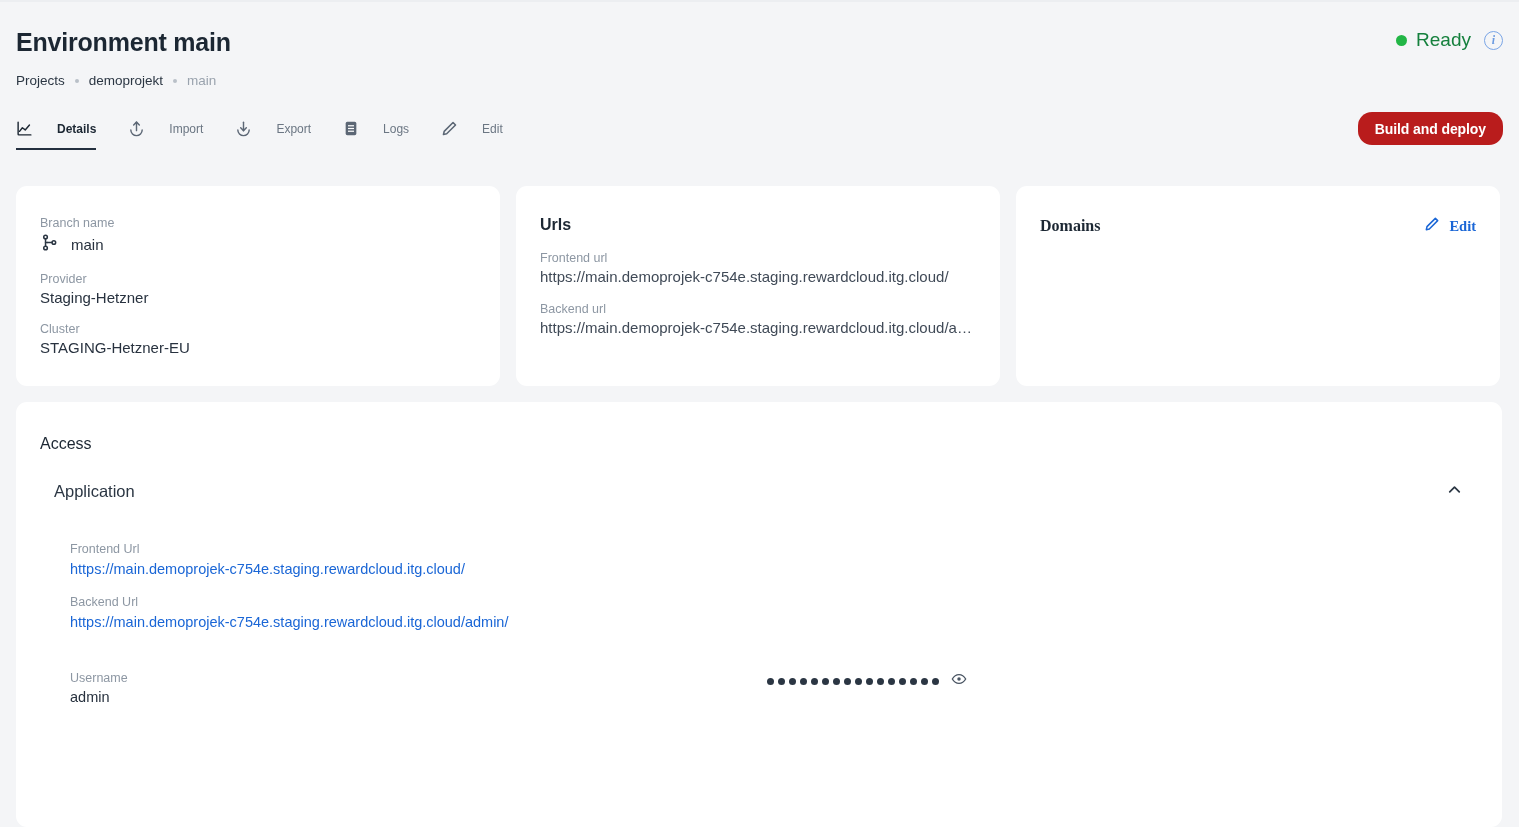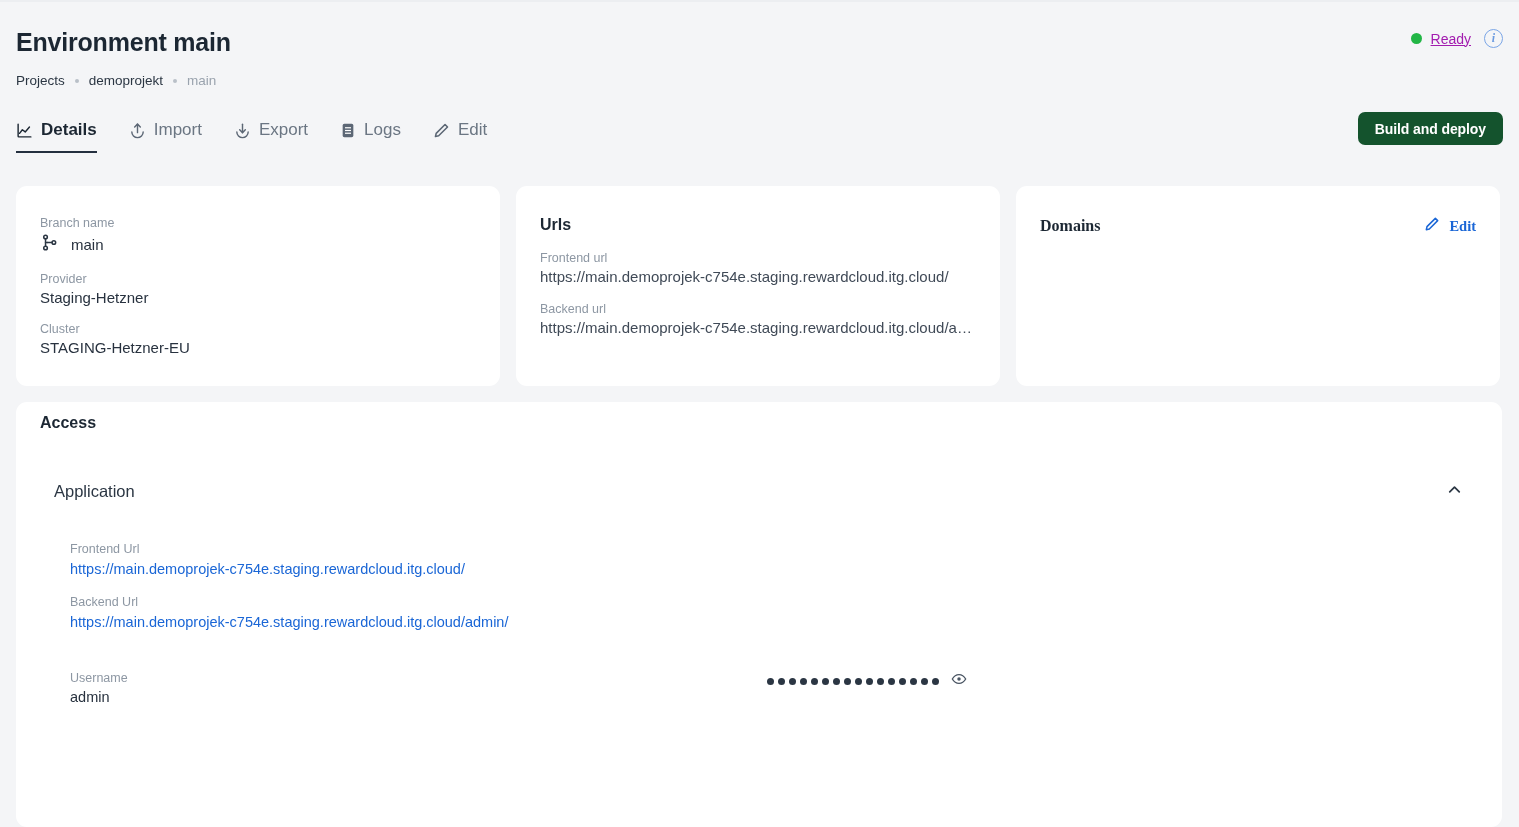--- a/index.html
+++ b/index.html
@@ -14,44 +14,44 @@
 
   
   .topline { position:absolute; top:0; left:0; width:1519px; height:2px; background:#eceef1; }
   .page-title {
     position: absolute; left: 16px; top: 28px;
     font-size: 25px; font-weight: 700; letter-spacing: -0.2px; color: #1c2733;
   }
   .status-wrap { position: absolute; right: 16px; top: 29px; display: flex; align-items: center; gap: 13px; }
   .status-pill { display: flex; align-items: center; gap: 9px; }
   .dot { width: 11px; height: 11px; border-radius: 50%; background: #22b646; display:block; }
-  .status-text { font-size: 14px; color: #a21caf; text-decoration: underline; }
+  .status-text { font-size: 19px; color: #15803d; }
   .info-icon { width: 19px; height: 19px; border-radius: 50%; border: 1.4px solid #7aa5e6;
                color:#6a9ae0; font-size: 12px; line-height: 16px; text-align:center;
                font-family:"Liberation Serif", serif; font-style: italic; font-weight:700; }
 
   .breadcrumb { position: absolute; left: 16px; top: 73px; display: flex; align-items: center; gap: 10px; font-size: 13.5px; }
   .crumb { color: #2b3643; }
   .crumb.current { color: #9aa3ae; }
   .crumb-sep { width: 4px; height: 4px; border-radius: 50%; background: #b9c0c8; }
 
   
   .tabs { position: absolute; left: 16px; top: 120px; display: flex; align-items: center; gap: 0px; }
-  .tab { display: flex; align-items: center; gap: 8px; padding: 0 16px 13px 0; margin-right: 16px;
-         color: #6b7683; font-size: 17px; position: relative; }
+  .tab { display: flex; align-items: center; gap: 24px; padding: 0 16px 13px 0; margin-right: 16px;
+         color: #6b7683; font-size: 12px; position: relative; }
   .tab:first-child { padding-left: 0; }
   .tab.active { color: #1c2733; font-weight: 700; }
   .tab.active::after { content:""; position:absolute; left:0; right:16px; bottom:0; height:2.5px; background:#24303f; }
   .tab svg { display:block; }
   .tab .ico { color:#5c6775; }
   .tab.active .ico { color:#1c2733; }
 
   .deploy-btn {
     position: absolute; right: 16px; top: 112px;
-    background: #14532d; color: #fff; border: none; border-radius: 7px;
+    background: #b91c1c; color: #fff; border: none; border-radius: 14px;
     padding: 0 17px; height: 33px; font-size: 14px; font-weight: 700;
     font-family: "Liberation Sans", sans-serif; cursor: pointer; letter-spacing: -0.1px;
   }
 
   
   .cards { position: absolute; left: 16px; top: 186px; display: flex; gap: 16px; }
   .card { width: 484px; height: 200px; background: #fff; border-radius: 11px; position: relative; }
   .card-inner { padding: 30px 24px; }
   .card-title { font-size: 16px; font-weight: 700; color: #1c2733; }
   .field-label { font-size: 12.5px; color: #8d97a3; margin-bottom: 3px; }
@@ -61,21 +61,21 @@
 
   .card-head { display: flex; align-items: center; justify-content: space-between; font-family: Liberation Serif, serif; }
   .edit-link { display: flex; align-items: center; gap: 9px; color: #1a66d6; font-size: 14.5px; font-weight: 600; cursor: pointer; }
 
   .url-field { margin-top: 17px; }
   .url-text { font-size: 15px; color: #404a57; white-space: nowrap; overflow: hidden; text-overflow: ellipsis; width: 436px; }
 
   
   .access { position: absolute; left: 16px; top: 402px; width: 1486px; min-height: 425px;
             background: #fff; border-radius: 11px; }
-  .access-title { position:absolute; left: 24px; top: 12px; font-size: 16px; font-weight: 700; color:#1c2733; }
+  .access-title { position:absolute; left: 24px; top: 33px; font-size: 16px; font-weight: 400; color:#1c2733; }
 
   .acc-section-head { position: absolute; left: 38px; right: 38px; top: 78px;
                       display: flex; align-items: center; justify-content: space-between; }
   .acc-section-title { font-size: 16.5px; color: #2b3643; }
   .chev { color:#2b3643; display:block; cursor:pointer; }
 
   .acc-body { position: absolute; left: 54px; right: 38px; top: 140px; }
   .acc-label { font-size: 12.5px; color: #8d97a3; margin-bottom: 4px; }
   .acc-link { font-size: 14.5px; color: #1a66d6; text-decoration: none; cursor: pointer; }
   .acc-block + .acc-block { margin-top: 17px; }

